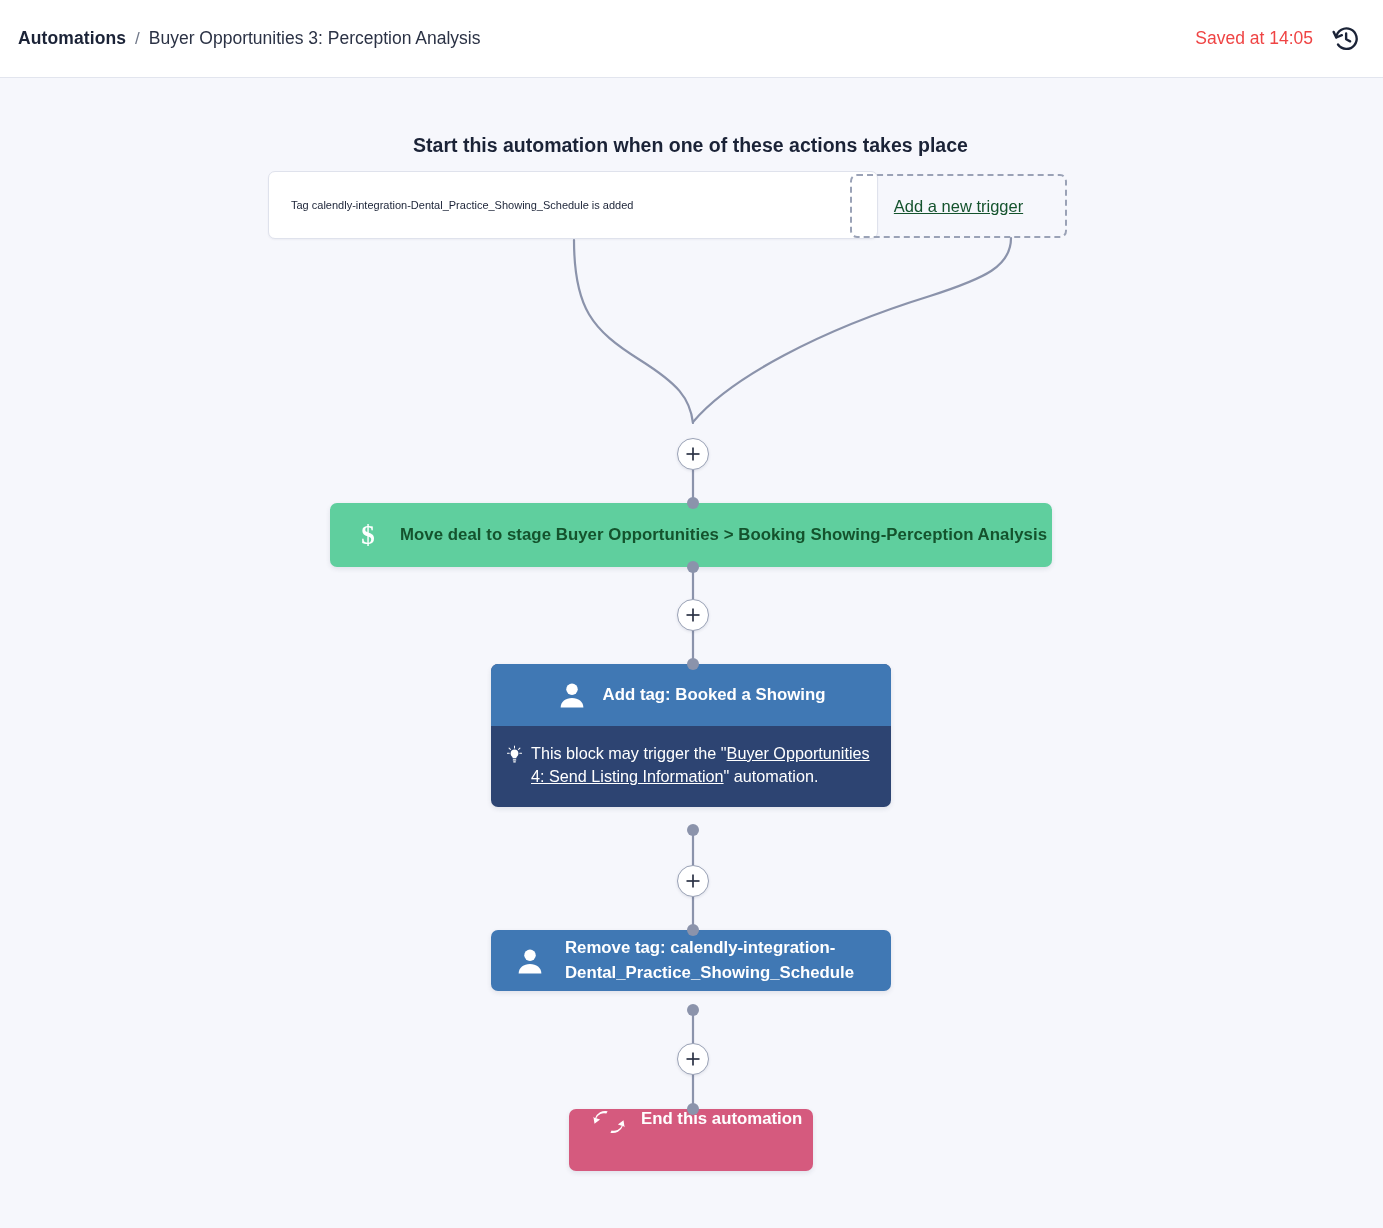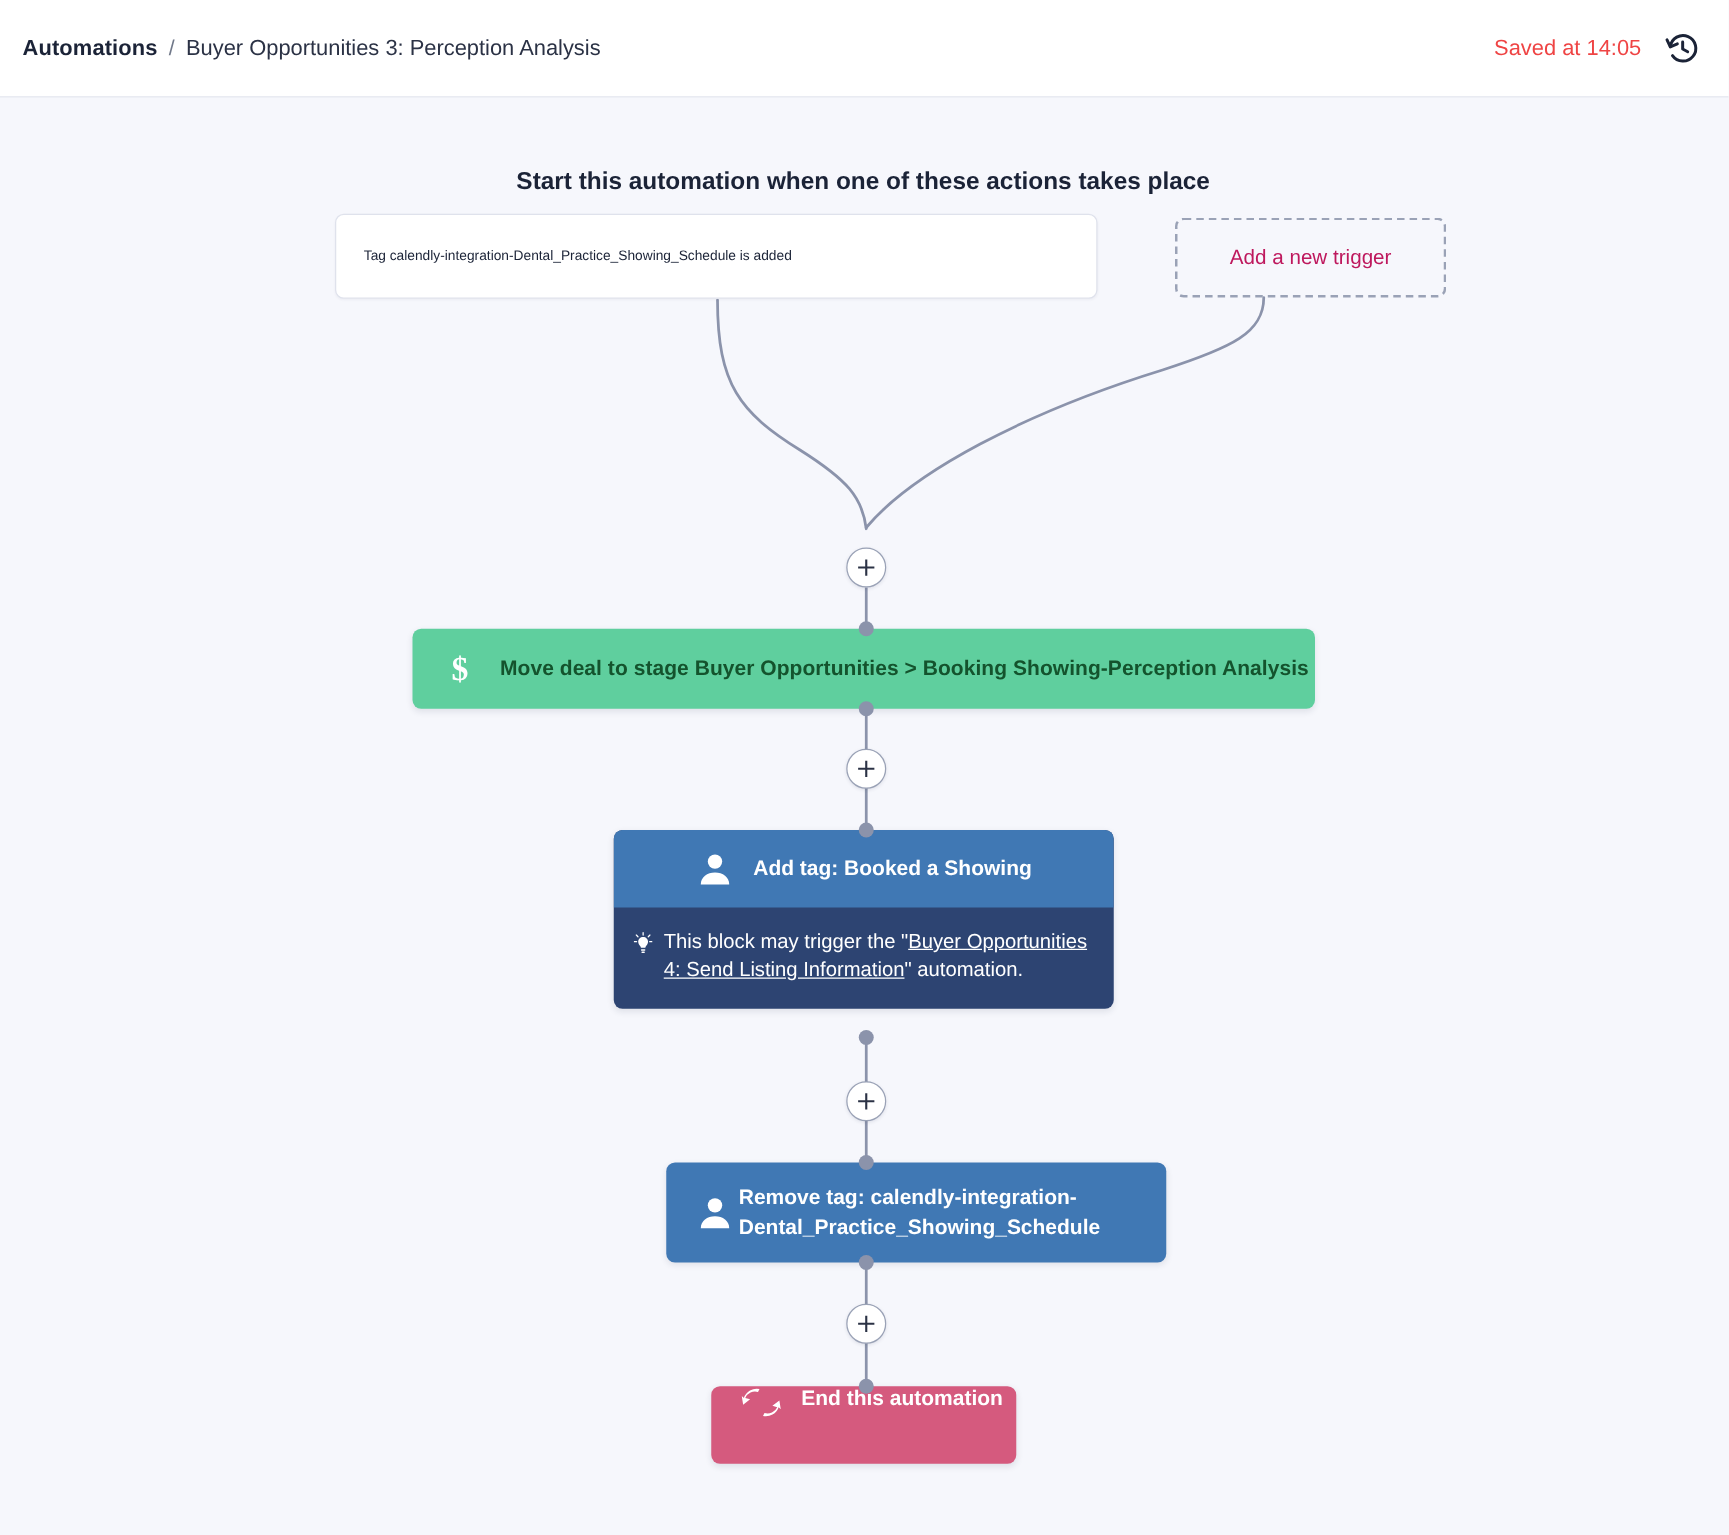--- a/index.html
+++ b/index.html
@@ -91,30 +91,31 @@
     border-radius: 7px;
     display: flex;
     align-items: center;
     padding: 0 22px;
     font-size: 11px;
     color: #1b2337;
     box-shadow: 0 1px 2px rgba(30,40,70,.05);
   }
   .trigger-dashed {
     position: absolute;
-    left: 940px; top: 96px;
+    left: 850px; top: 96px;
     width: 217px; height: 64px;
     border: 2px dashed #9aa2b6;
     border-radius: 7px;
     display: flex;
     align-items: center;
     justify-content: center;
     font-size: 16.5px;
-    color: #be185d;
+    color: #14532d;
     background: transparent;
+    text-decoration: underline;
   }
 
   
   .plus {
     position: absolute;
     width: 32px; height: 32px;
     border-radius: 50%;
     background: #ffffff;
     border: 1.6px solid #9aa2b6;
     display: flex;
@@ -203,27 +204,26 @@
     text-decoration: underline;
   }
   .icon-bulb {
     flex: 0 0 auto;
     width: 15px; height: 20px;
     margin-top: 3px;
   }
 
   .block-blue-2 {
     left: 491px; top: 852px;
-    width: 400px; height: 80px;
+    width: 400px; height: 61px;
     background: #4078b4;
     display: flex;
     align-items: center;
-    gap: 4px;
+    gap: 20px;
     padding-left: 24px;
-    margin-left: 42px;
   }
   .block-blue-2 .blabel {
     color: #ffffff;
     font-size: 16.8px;
     font-weight: bold;
     line-height: 1.45;
     max-width: 300px;
   }
 
   .block-pink {

